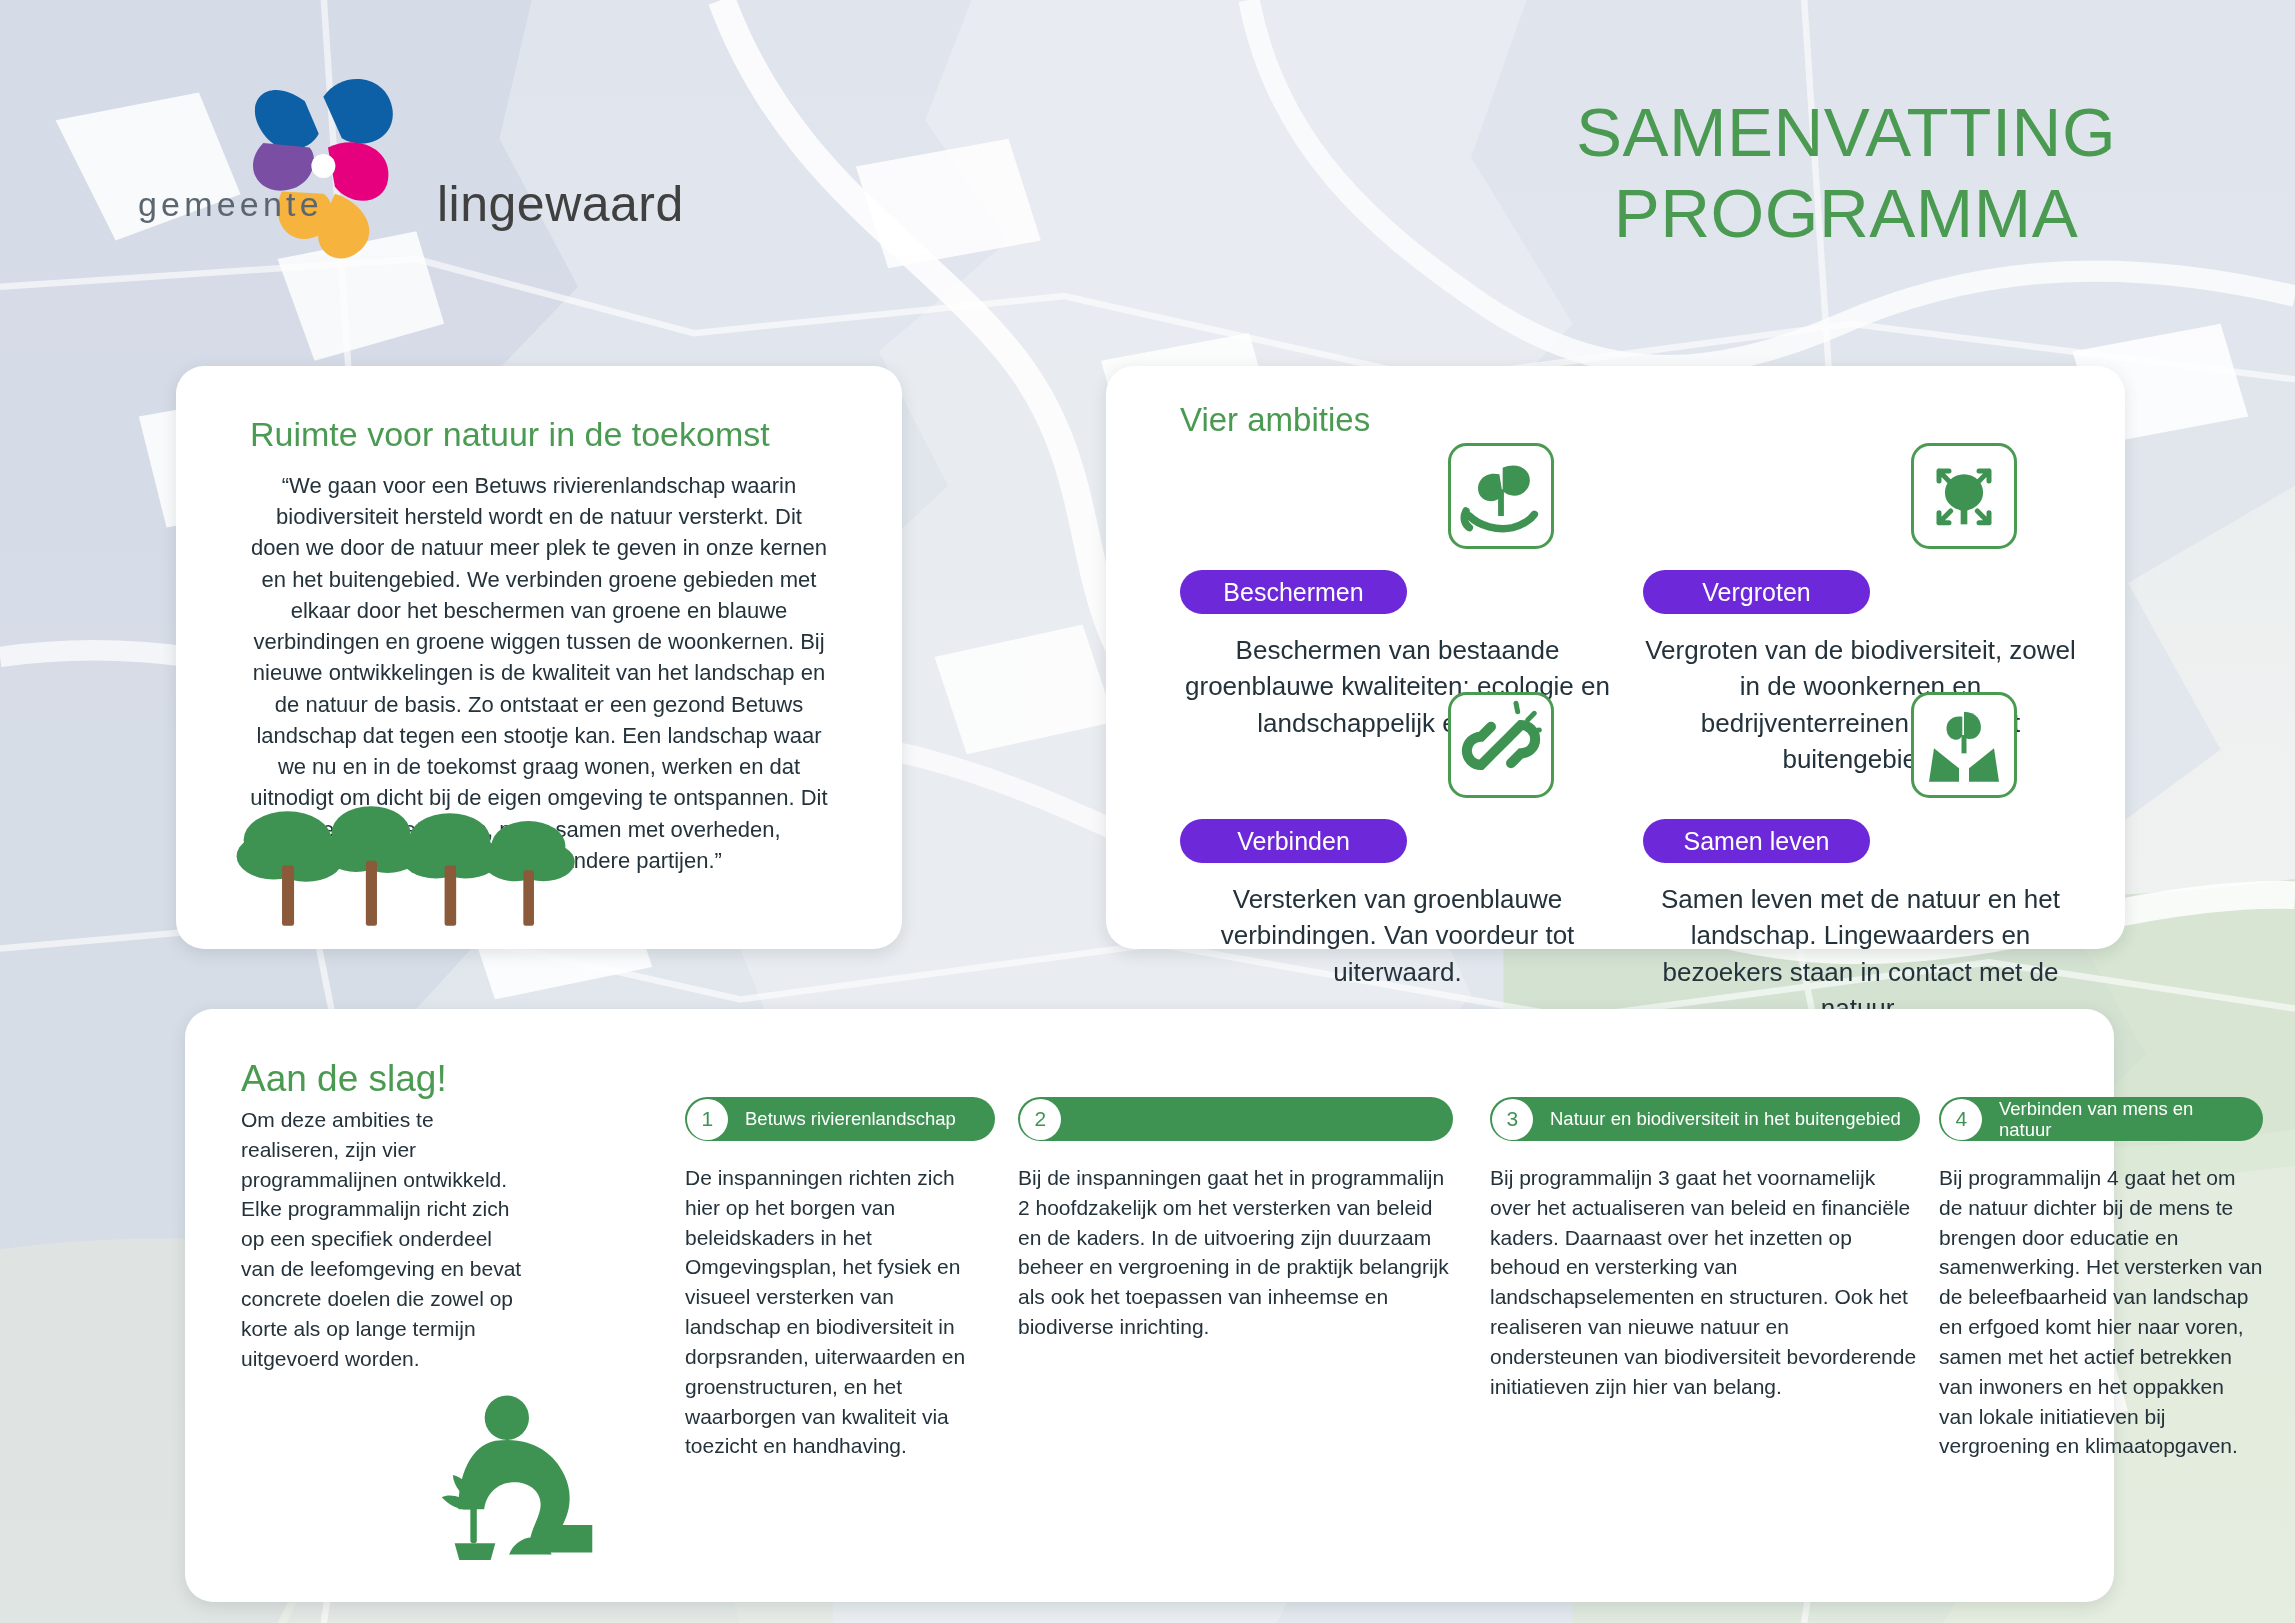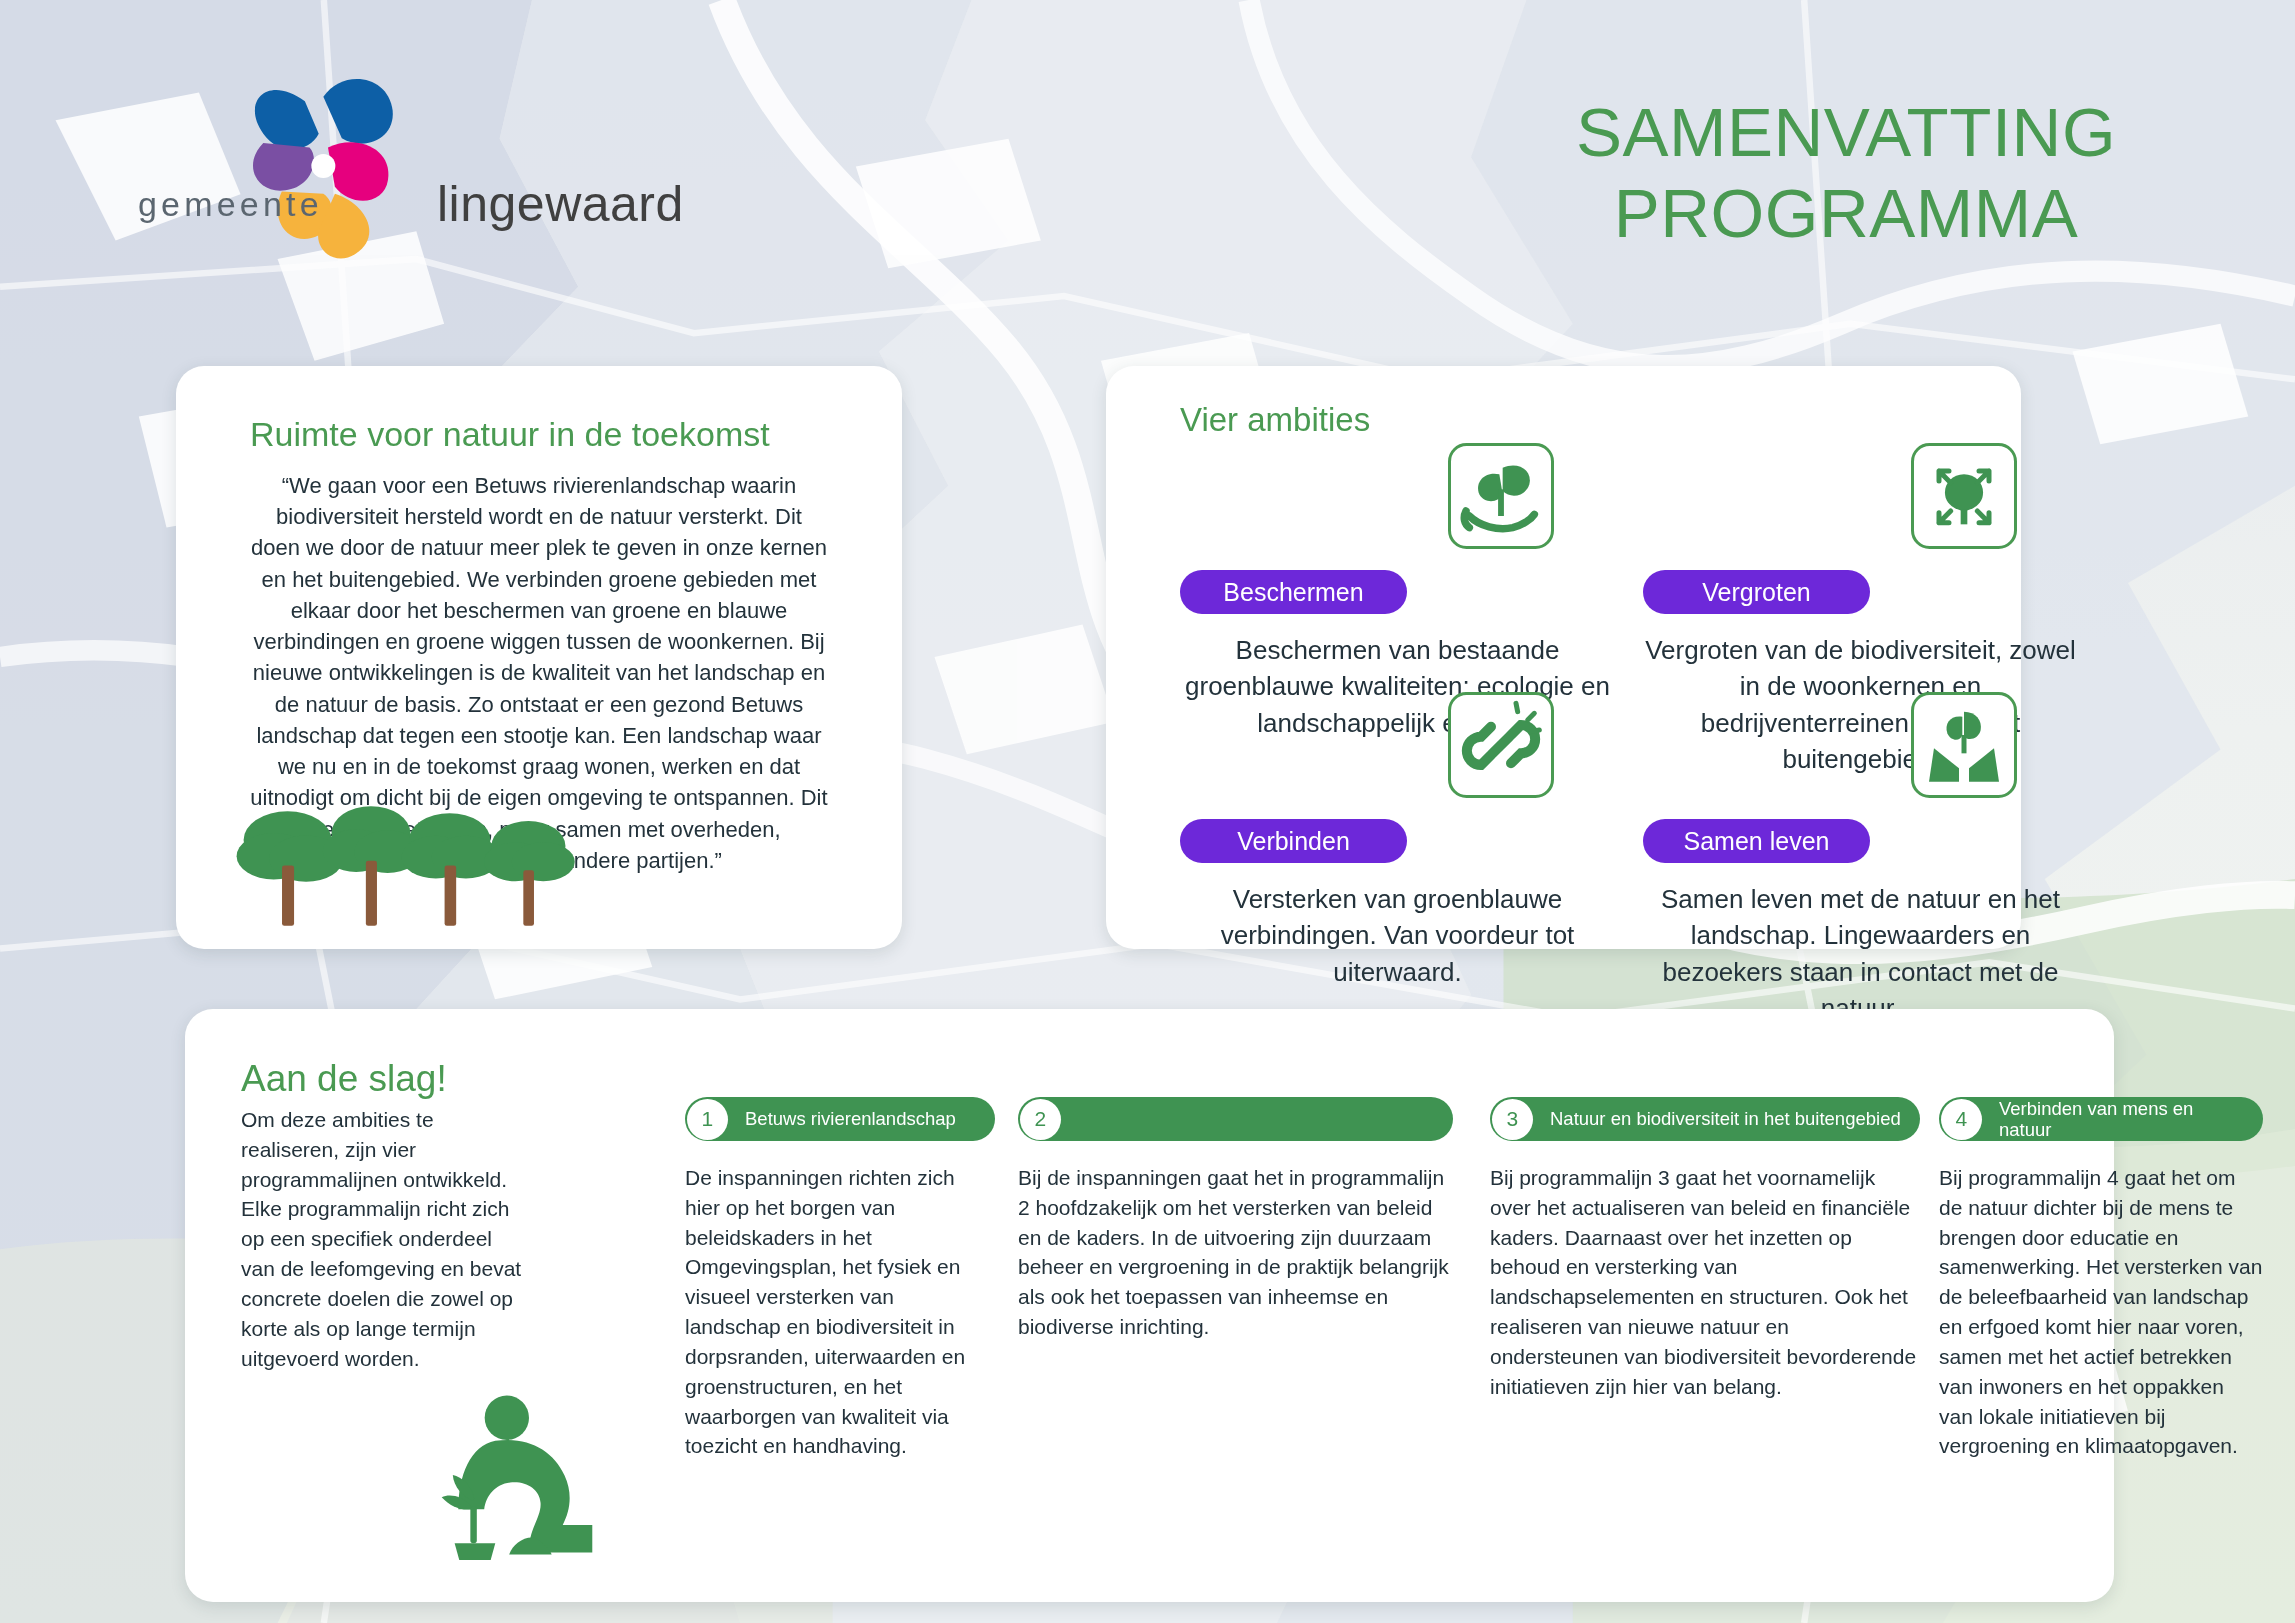--- a/index.html
+++ b/index.html
@@ -58,21 +58,21 @@
 
   
   .card {
     position:absolute;
     background:#ffffff;
     border-radius:28px;
     box-shadow: 0 4.6px 15.7px rgba(40,60,60,0.13);
     padding-left: 44px;
   }
   #card-vision { left:176px; top:366px; width:726px; height:583px; }
-  #card-ambitions { left:1106px; top:366px; width:915px; height:583px; }
+  #card-ambitions { left:1106px; top:366px; width:1019px; height:583px; }
   #card-work { left:185px; top:1009px; width:1929px; height:593px; }
 
   .card-title {
     color:#4a9a52;
     font-size:34px;
     font-weight:400;
   }
   #card-vision .card-title { position:absolute; left:74px; top:49px; }
   #card-ambitions .card-title { position:absolute; left:74px; top:35px; font-size:33px; }
   #card-work .card-title { position:absolute; left:56px; top:49px; font-size:37px; }

